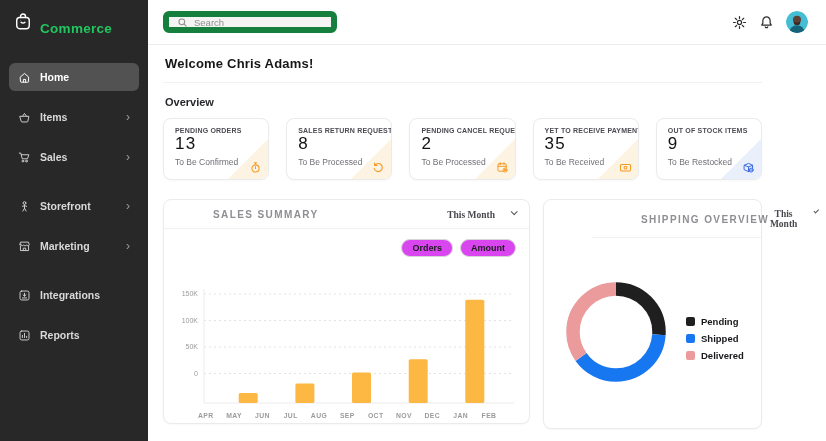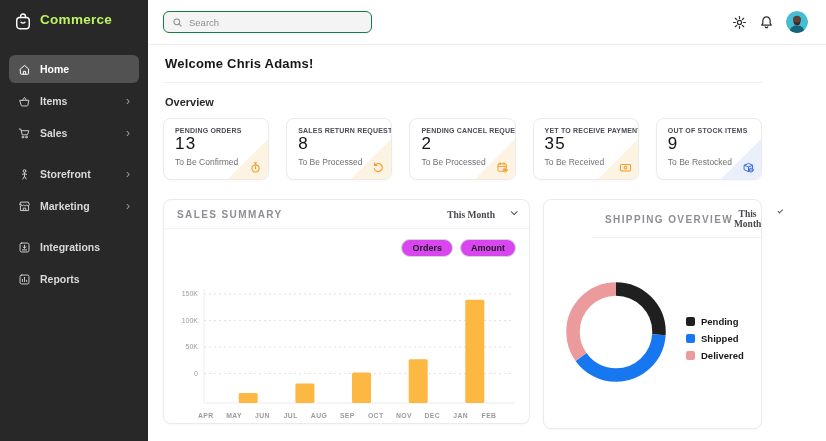--- a/index.html
+++ b/index.html
@@ -1,36 +1,36 @@
 <!DOCTYPE html>
 <html><head>
 <meta charset="utf-8">
 <style>
   * { box-sizing: border-box; margin: 0; padding: 0; }
   html,body { width:826px; height:441px; overflow:hidden; }
   body { display:flex; background:#fff; font-family:"Liberation Sans","DejaVu Sans",sans-serif; color:#1c1c1e; }
 
   
   .sidebar { width:148px; flex-shrink:0; background:#282828; display:flex; flex-direction:column; }
-  .logo-row { display:flex; align-items:flex-start; gap:7px; padding:12px 12px 15px 13px; color:#bef264; }
+  .logo-row { display:flex; align-items:flex-end; gap:7px; padding:12px 12px 15px 13px; color:#22c55e; }
   .logo-text { font-size:13.5px; font-weight:700; letter-spacing:.3px; }
   .nav { display:flex; flex-direction:column; }
-  .nav-item { display:flex; align-items:center; gap:9px; height:28px; margin:4px 9px 0; padding:0 9px;
+  .nav-item { display:flex; align-items:center; gap:9px; height:28px; margin:12px 9px 0; padding:0 9px;
               border-radius:6px; font-size:10.5px; font-weight:600; color:#d9d9d9; cursor:pointer; }
   .nav-item.active { background:#525252; color:#fff; }
   .nav-item .nav-ic { display:flex; align-items:center; color:#cfcfcf; }
   .nav-item.active .nav-ic { color:#fff; }
   .nav-item .flex-grow { flex:1; }
   .chevron-r { color:#9a9a9a; font-size:12px; line-height:1; font-weight:400; }
   .nav-gap { height:9px; }
 
   
   .main { flex:1; display:flex; flex-direction:column; min-width:0; }
   .topbar { height:45px; flex-shrink:0; border-bottom:1px solid #ededed; display:flex; align-items:center; padding:0 18px 0 15px; }
-  .search { width:209px; height:22px; background:#f4f4f4; border:1px solid #15803d; border-radius:6px;
+  .search { width:174px; height:22px; background:#f4f4f4; border:6px solid #15803d; border-radius:6px;
             display:flex; align-items:center; gap:6px; padding:0 8px; color:#8f8f8f; }
   .search input { flex:1; min-width:0; border:0; background:transparent; outline:none; font-size:9.5px; color:#333;
                   font-family:"Liberation Sans","DejaVu Sans",sans-serif; }
   .search input::placeholder { color:#8f8f8f; }
   .topbar-right { margin-left:auto; display:flex; align-items:center; gap:12px; }
   .icon-btn { background:none; border:0; padding:0; display:flex; align-items:center; color:#2e2e30; cursor:pointer; }
   .avatar { width:22px; height:22px; border-radius:50%; overflow:hidden; display:block; cursor:pointer; border:0; padding:0; background:none; }
 
   
   .content { padding:11px 64px 0 15px; position:relative; }
@@ -48,21 +48,21 @@
   .corner-tri { position:absolute; right:0; bottom:0; width:0; height:0;
                 border-left:40px solid transparent; border-bottom:40px solid var(--corner,#fdf3e3); }
   .stat-icon { position:absolute; right:6px; bottom:5px; display:flex; color:#f59a23; }
 
   
   .charts-row { display:flex; gap:13px; margin-top:19px; }
   .card { background:#fff; border:1px solid #ebebeb; border-radius:8px; box-shadow:0 1px 2px rgba(0,0,0,.03); position:relative; }
   .sales-card { width:367px; height:225px; }
   .ship-card { width:219px; height:230px;padding-left:48px; }
   .card-head { display:flex; align-items:center; justify-content:space-between; padding:9px 13px 8px; border-bottom:1px solid #f1f1f1; }
-  .card-title { font-size:10px; font-weight:700; letter-spacing:1.4px; color:#8e8e93; white-space:nowrap; }
+  .card-title { font-size:10px; font-weight:700; letter-spacing:1.4px; color:#8e8e93; white-space:nowrap;margin-left:36px; }
   .period { display:flex; align-items:flex-start; gap:16px; font-size:9.5px; font-weight:600; color:#48484d;
             background:none; border:0; cursor:pointer; font-family:Liberation Serif, serif; }
   .chev-down { width:5px; height:5px; border-right:1.4px solid #55555a; border-bottom:1.4px solid #55555a;
                transform:rotate(45deg) translateY(-1px); display:inline-block; }
   .pills { position:absolute; top:39px; right:13px; display:flex; gap:7px; }
   .pill { border:1px solid #d6d6d6; border-radius:10px; background:#d946ef; font-size:9px; font-weight:700; color:#1c1c1e;
           padding:3px 10px; cursor:pointer; font-family:inherit; }
   .bar-chart-svg { position:absolute; left:10px; top:83px; }
   .donut-svg { position:absolute; left:20px; top:80px; }
   .legend { position:absolute; left:142px; top:116px; display:flex; flex-direction:column; gap:6px;justify-content:space-between; }

